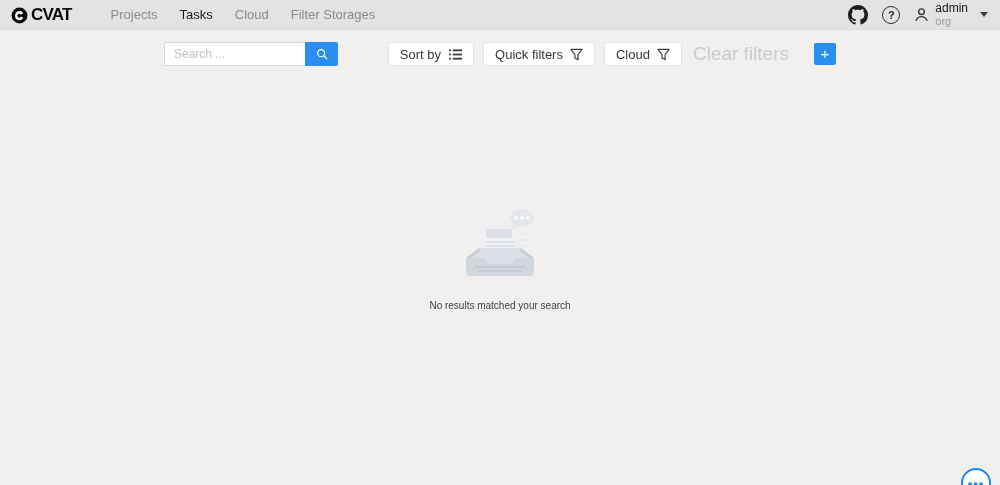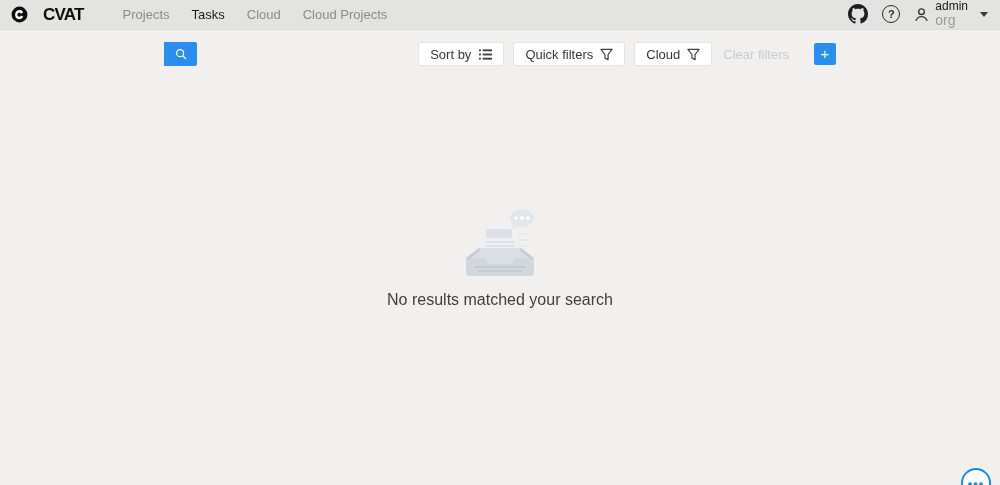--- a/index.html
+++ b/index.html
@@ -14,22 +14,22 @@
   .header {
     height: 30px;
     background: #e3e3e2;
     border-bottom: 1px solid #dadada;
     display: flex;
     align-items: center;
     padding: 0 12px 0 10px;
   }
   .logo {
     display: flex;
-    align-items: flex-start;
-    gap: 14px;
+    align-items: flex-end;
+    gap: 2px;
     cursor: pointer;
   }
   .logo-text {
     font-size: 17px;
     font-weight: 700;
     letter-spacing: -0.8px;
     color: #0d0d0d;
   }
   .nav {
     display: flex;
@@ -63,21 +63,21 @@
     border: 1.6px solid #2b2b2b;
     border-radius: 50%;
     display: flex; align-items: center; justify-content: center;
     font-size: 11px; font-weight: 700; color: #2b2b2b;
   }
   .user-block {
     display: flex; align-items: center; gap: 5px; cursor: pointer;
   }
   .user-names { display: flex; flex-direction: column; line-height: 1.1; }
   .user-name { font-size: 12px; font-weight: 400; color: #161616; }
-  .user-org { font-size: 14px; color: #9b9b9b; }
+  .user-org { font-size: 11px; color: #9b9b9b; }
   .caret-down {
     width: 0; height: 0; margin-left: 7px;
     border-left: 4px solid transparent;
     border-right: 4px solid transparent;
     border-top: 5px solid #3a3a3a;
   }
 
   
   .toolbar {
     width: 672px;
@@ -118,21 +118,21 @@
     padding: 0 11px;
     font-family: "Liberation Sans", sans-serif;
     font-size: 13px;
     color: #373737;
     cursor: pointer;
     margin-left: 9px;
     white-space: nowrap;
   }
   .controls .ctl-btn:first-child { margin-left: 0; gap: 8px; }
   .clear-filters {
-    font-size: 13px;
+    font-size: 19px;
     color: #c6ccd3;
     margin-left: 11px;
     cursor: default;
     white-space: nowrap;
   }
   .add-btn {
     width: 22px; height: 22px;
     margin-left: 25px;
     background: #2a8ef0;
     border: none;
@@ -149,22 +149,22 @@
   .empty-state {
     position: absolute;
     left: 0; right: 0;
     top: 206px;
     display: flex;
     flex-direction: column;
     align-items: center;
   }
   .empty-illustration { width: 88px; height: 72px; }
   .empty-text {
-    margin-top: 13px;
-    font-size: 16px;
+    margin-top: 22px;
+    font-size: 10px;
     color: #3f3f3f;
   }
 
   
   .feedback-btn {
     position: absolute;
     right: 9px;
     bottom: -13px;
     width: 30px; height: 30px;
     border-radius: 50%;
@@ -195,21 +195,21 @@
         <path d="M6.5 12a5.5 5.5 0 0 1 10.3-2.7l-3.1 1.6a2.4 2.4 0 1 0 .1 2.4l3.1 1.6A5.5 5.5 0 0 1 6.5 12z" fill="#ffffff"></path>
       </svg>
     </span>
     <span class="logo-text">CVAT</span>
   </div>
 
   <div class="nav">
     <span class="nav-item">Projects</span>
     <span class="nav-item active">Tasks</span>
     <span class="nav-item">Cloud</span>
-    <span class="nav-item">Cloud Projects</span>
+    <span class="nav-item">Filter Storages</span>
   </div>
 
   <div class="header-right">
     <span class="icon-btn">
       <svg width="20" height="20" viewBox="0 0 16 16" fill="#1b1f23">
         <path d="M8 0C3.58 0 0 3.58 0 8c0 3.54 2.29 6.53 5.47 7.59.4.07.55-.17.55-.38 0-.19-.01-.82-.01-1.49-2.01.37-2.53-.49-2.69-.94-.09-.23-.48-.94-.82-1.13-.28-.15-.68-.52-.01-.53.63-.01 1.08.58 1.23.82.72 1.21 1.87.87 2.33.66.07-.52.28-.87.51-1.07-1.78-.2-3.64-.89-3.64-3.95 0-.87.31-1.59.82-2.15-.08-.2-.36-1.02.08-2.12 0 0 .67-.21 2.2.82.64-.18 1.32-.27 2-.27s1.36.09 2 .27c1.53-1.04 2.2-.82 2.2-.82.44 1.1.16 1.92.08 2.12.51.56.82 1.27.82 2.15 0 3.07-1.87 3.75-3.65 3.95.29.25.54.73.54 1.48 0 1.07-.01 1.93-.01 2.2 0 .21.15.46.55.38A8.013 8.013 0 0 0 16 8c0-4.42-3.58-8-8-8z"></path>
       </svg>
     </span>
     <span class="icon-btn">
       <span class="help-circle">?</span>
@@ -225,20 +225,21 @@
         <span class="user-name">admin</span>
         <span class="user-org">org</span>
       </span>
       <span class="caret-down"></span>
     </div>
   </div>
 </div>
 
 <div class="toolbar">
   <div class="search-group">
+    <input class="search-input" type="text" placeholder="Search ..." style="">
     <button class="search-btn">
       <span style="display:flex;">
         <svg width="14" height="14" viewBox="0 0 24 24" fill="none" stroke="#ffffff" stroke-width="2.2" stroke-linecap="round">
           <circle cx="10.5" cy="10.5" r="6"></circle>
           <line x1="15.5" y1="15.5" x2="20" y2="20"></line>
         </svg>
       </span>
     </button>
   </div>
 

